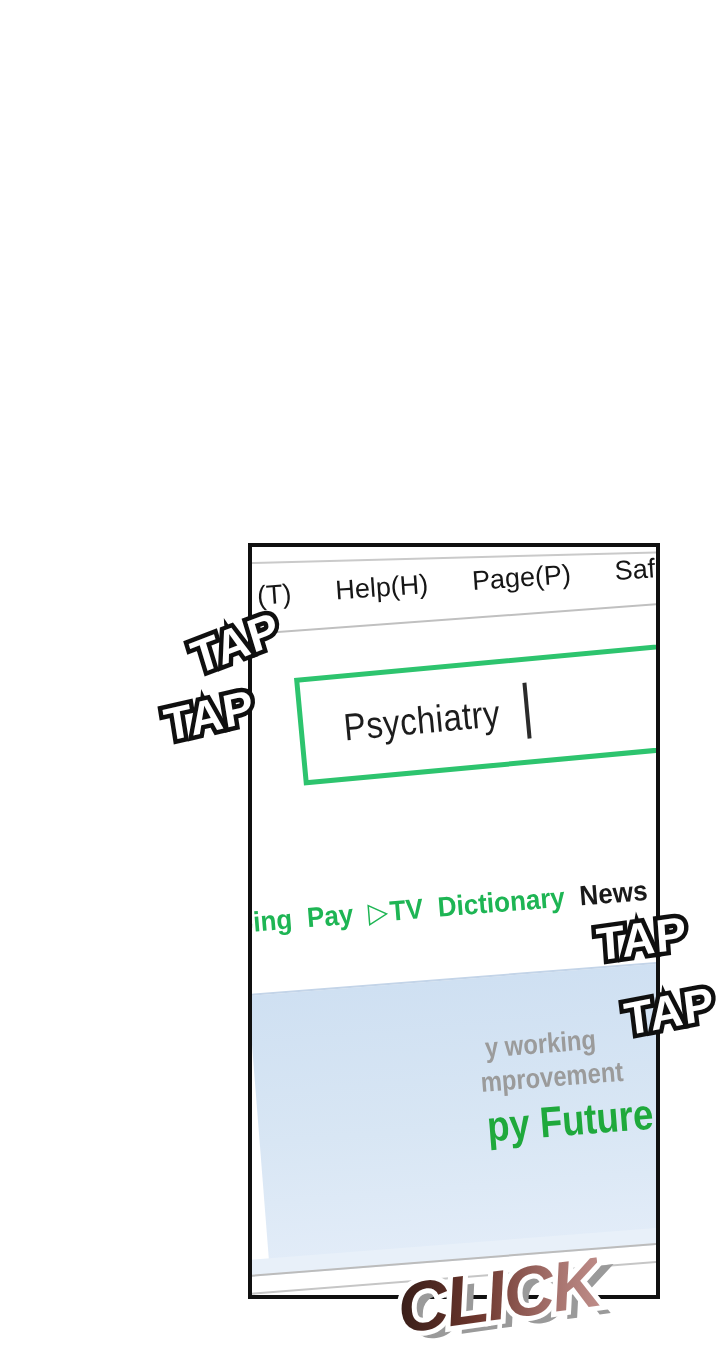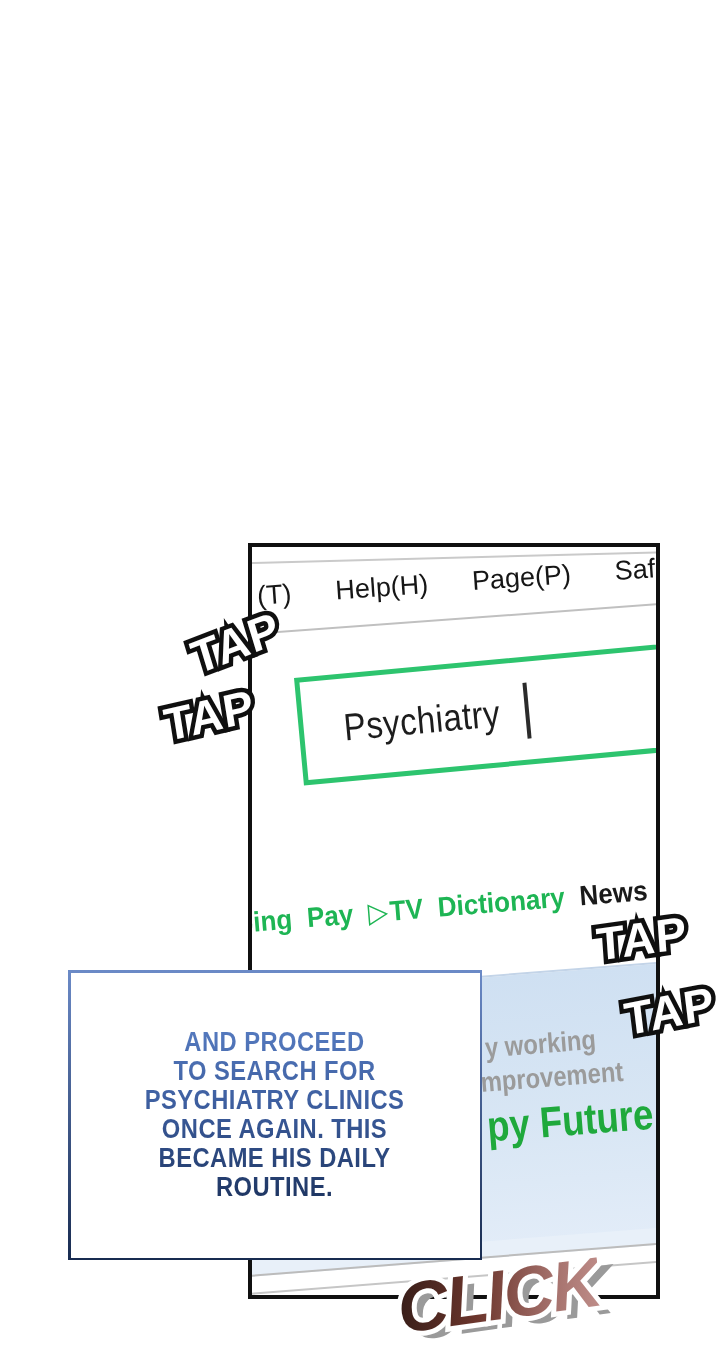--- a/index.html
+++ b/index.html
@@ -111,32 +111,20 @@
     <div class="banner">
       <span class="banner-gray" style="left:232px;top:55px;">y working</span>
       <span class="banner-gray" style="left:225px;top:89px;">mprovement</span>
       <span class="banner-headline" style="left:228px;top:125px;">py Future</span>
     </div>
 
     <div class="strip-a"></div>
     <div class="strip-line"></div>
   </div>
 
-  <div class="caption-box">
-    <div class="caption-inner">
-      <div class="caption-text">
-        <div>AND PROCEED</div>
-        <div>TO SEARCH FOR</div>
-        <div>PSYCHIATRY CLINICS</div>
-        <div>ONCE AGAIN. THIS</div>
-        <div>BECAME HIS DAILY</div>
-        <div>ROUTINE.</div>
-      </div>
-    </div>
-  </div>
 
   <div class="tap" id="tap1">
     <span class="tap-stroke">TAP</span>
     <span class="tap-fill">TAP</span>
   </div>
   <div class="tap" id="tap2">
     <span class="tap-stroke">TAP</span>
     <span class="tap-fill">TAP</span>
   </div>
   <div class="tap" id="tap3">

